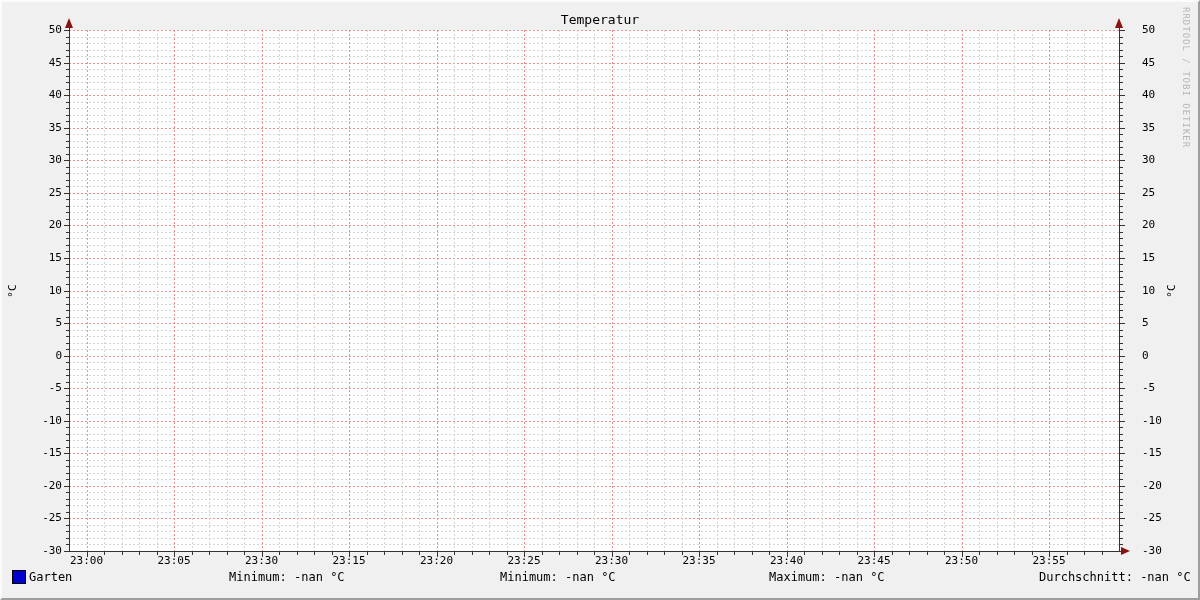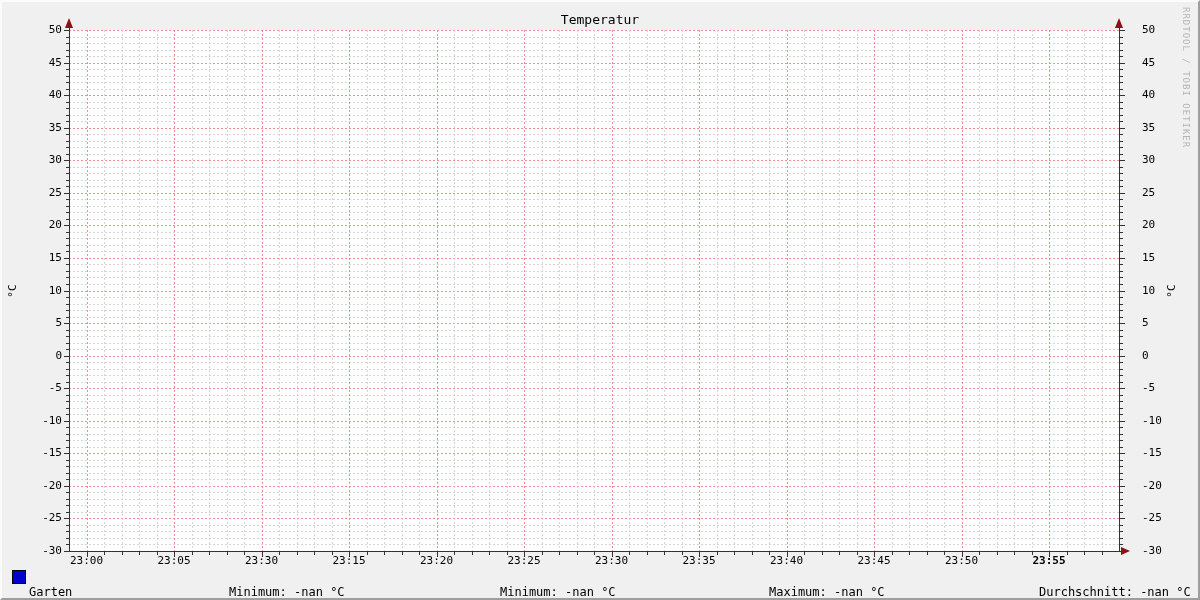--- a/index.html
+++ b/index.html
@@ -78,21 +78,21 @@
     color:#b5b5b5;
     white-space:pre;
   }
   #legend-row{left:0;top:568px;width:1200px;height:15px;font-size:12px;line-height:14px;}
   #legend-swatch{
     position:absolute;left:10px;top:0;
     width:12px;height:12px;
     border:1px solid #000;
     background:#0000cc;
   }
-  .legend-text{position:absolute;top:15px;white-space:pre;}
+  .legend-text{position:absolute;top:0;white-space:pre;}
   #legend-series-label{left:27px;}
   #stat-aktuell{left:227px;}
   #stat-minimum{left:498px;}
   #stat-maximum{left:767px;}
   #stat-durchschnitt{left:1037px;}
   #footer-note{
     left:0;right:0;top:584px;
     text-align:center;
     font-size:9px;
     color:#a8a8a8;
@@ -295,21 +295,21 @@
       <div class="xlabel" style="left: 172px;">23:05</div>
       <div class="xlabel" style="left: 259.5px;">23:30</div>
       <div class="xlabel" style="left: 347px;">23:15</div>
       <div class="xlabel" style="left: 434.5px;">23:20</div>
       <div class="xlabel" style="left: 522px;">23:25</div>
       <div class="xlabel" style="left: 609.5px;">23:30</div>
       <div class="xlabel" style="left: 697px;">23:35</div>
       <div class="xlabel" style="left: 784.5px;">23:40</div>
       <div class="xlabel" style="left: 872px;">23:45</div>
       <div class="xlabel" style="left: 959.5px;">23:50</div>
-      <div class="xlabel" style="left: 1047px; font-weight: bold;">23:55</div>
+      <div class="xlabel" style="left: 1047px;">23:55</div>
     </div>
   <div class="abs" id="axis-ticks">
       <div class="tick" style="left: 62px; top: 549px; width: 5px; height: 1px;"></div>
       <div class="tick" style="left: 1118px; top: 549px; width: 5px; height: 1px;"></div>
       <div class="tick" style="left: 64px; top: 542.488px; width: 3px; height: 1px;"></div>
       <div class="tick" style="left: 1118px; top: 542.488px; width: 3px; height: 1px;"></div>
       <div class="tick" style="left: 64px; top: 535.975px; width: 3px; height: 1px;"></div>
       <div class="tick" style="left: 1118px; top: 535.975px; width: 3px; height: 1px;"></div>
       <div class="tick" style="left: 64px; top: 529.463px; width: 3px; height: 1px;"></div>
       <div class="tick" style="left: 1118px; top: 529.463px; width: 3px; height: 1px;"></div>

